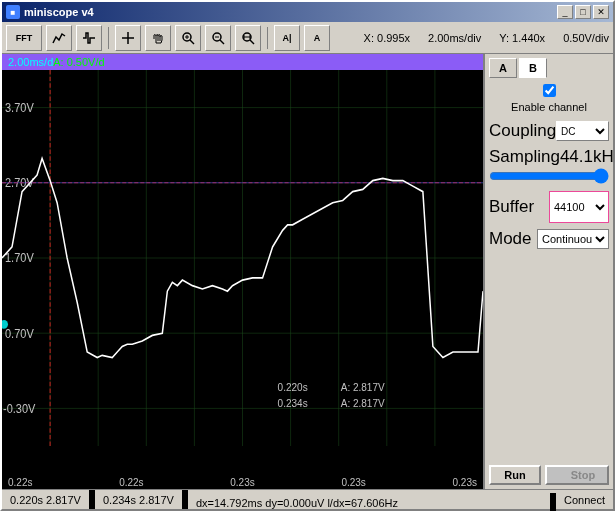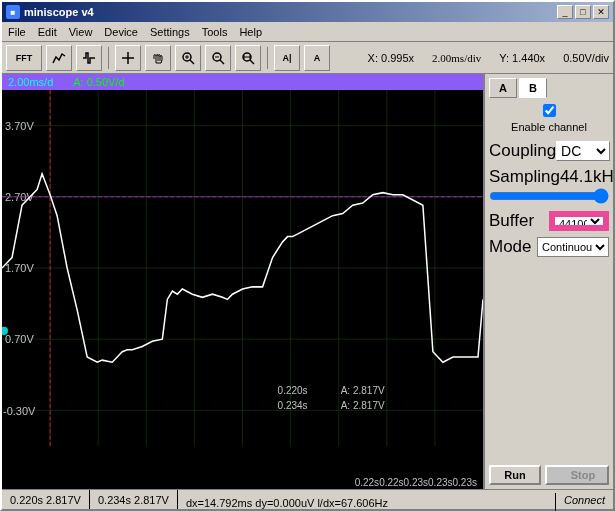--- a/index.html
+++ b/index.html
@@ -132,32 +132,31 @@
       position: relative;
     }
     .scope-header {
       display: flex;
       padding: 2px 6px;
       color: #00ffff;
       font-size: 11px;
       background: #8b5cf6;
     }
     .scope-header span:last-child {
-      margin-left: 20px;
       color: #00ff00;
     }
     .scope-canvas {
       flex: 1;
       position: relative;
       background: #000;
       overflow: hidden;
     }
     .scope-bottom-labels {
       display: flex;
-      justify-content: flex-end;
+      justify-content: space-between;
       padding: 1px 6px;
       color: #c0c0c0;
       font-size: 10px;
       background: #000;
       margin-top: 30px;
     }
     
     .right-panel {
       width: 130px;
       background: #d4d0c8;
@@ -204,21 +203,21 @@
       align-items: center;
       justify-content: space-between;
       margin-bottom: 2px;
     }
     .panel-label {
       font-size: 17px;
       color: #000;
     }
     .panel-select {
       height: 20px;
-      font-size: 14px;
+      font-size: 10px;
       background: white;
       border: 1px solid #808080;
       border-top-color: #ffffff;
       border-left-color: #ffffff;
       width: 55px;
     }
     .sampling-section {
       margin-bottom: 2px;
     }
     .sampling-row {
@@ -254,42 +253,41 @@
       height: 20px;
       background: #d4d0c8;
       border-top: 1px solid #808080;
       display: flex;
       align-items: center;
       font-size: 11px;
       flex-shrink: 0;
     }
     .status-segment {
       padding: 0 8px;
-      border-right: 1px solid #000000;
+      border-right: 6px solid #000000;
       height: 100%;
       display: flex;
       align-items: center;
     }
     .status-segment:last-child {
       border-right: none;
       margin-left: auto;
-      font-style: italic;
     }
     
     svg.waveform {
       position: absolute;
       top: 0; left: 0;
       width: 100%;
       height: 100%;
     }
     .buffer-select {
-      height: 20px;
+      height: 32px;
       font-size: 11px;
       background: white;
-      border: 6px solid #ec4899;
+      border: 1px solid #ec4899;
       width: 60px;
     }
     .mode-select {
       height: 20px;
       font-size: 11px;
       background: white;
       border: 1px solid #808080;
       width: 72px;
     }
   </style>
@@ -303,29 +301,20 @@
       <div class="title-bar-icon">■</div>
       <span>miniscope v4</span>
     </div>
     <div class="title-bar-controls">
       <button class="title-btn">_</button>
       <button class="title-btn">□</button>
       <button class="title-btn">✕</button>
     </div>
   </div>
 
-  <div class="menu-bar">
-    <span class="menu-item">File</span>
-    <span class="menu-item">Edit</span>
-    <span class="menu-item">View</span>
-    <span class="menu-item">Device</span>
-    <span class="menu-item">Settings</span>
-    <span class="menu-item">Tools</span>
-    <span class="menu-item">Help</span>
-  </div>
 
   <div class="toolbar">
 
     <button class="toolbar-btn" style="width:36px;font-size:9px;font-weight:bold;">FFT</button>
 
     <button class="toolbar-btn">
       <svg width="14" height="14" viewBox="0 0 14 14">
           <polyline points="1,12 4,6 7,9 10,3 13,5" stroke="#000" stroke-width="1.5" fill="none"></polyline>
         </svg>
     </button>
@@ -376,21 +365,21 @@
           <polyline points="9,4 9,8" stroke="#000" stroke-width="1"></polyline>
         </svg>
     </button>
     <div class="toolbar-separator"></div>
 
     <button class="toolbar-btn" style="font-size:9px;font-weight:bold;">A|</button>
 
     <button class="toolbar-btn" style="font-size:9px;font-weight:bold;">A</button>
     <div class="coords-display">
       <span>X: 0.995x</span>
-      <span style="margin-left:8px;font-family:Liberation Serif, serif;">2.00ms/div</span>
+      <span style="margin-left:8px;">2.00ms/div</span>
       <span style="margin-left:8px;">Y: 1.440x</span>
       <span style="margin-left:8px;">0.50V/div</span>
     </div>
   </div>
 
   <div class="main-content">
 
     <div class="scope-area">
       <div class="scope-header">
         <span>2.00ms/d</span>

